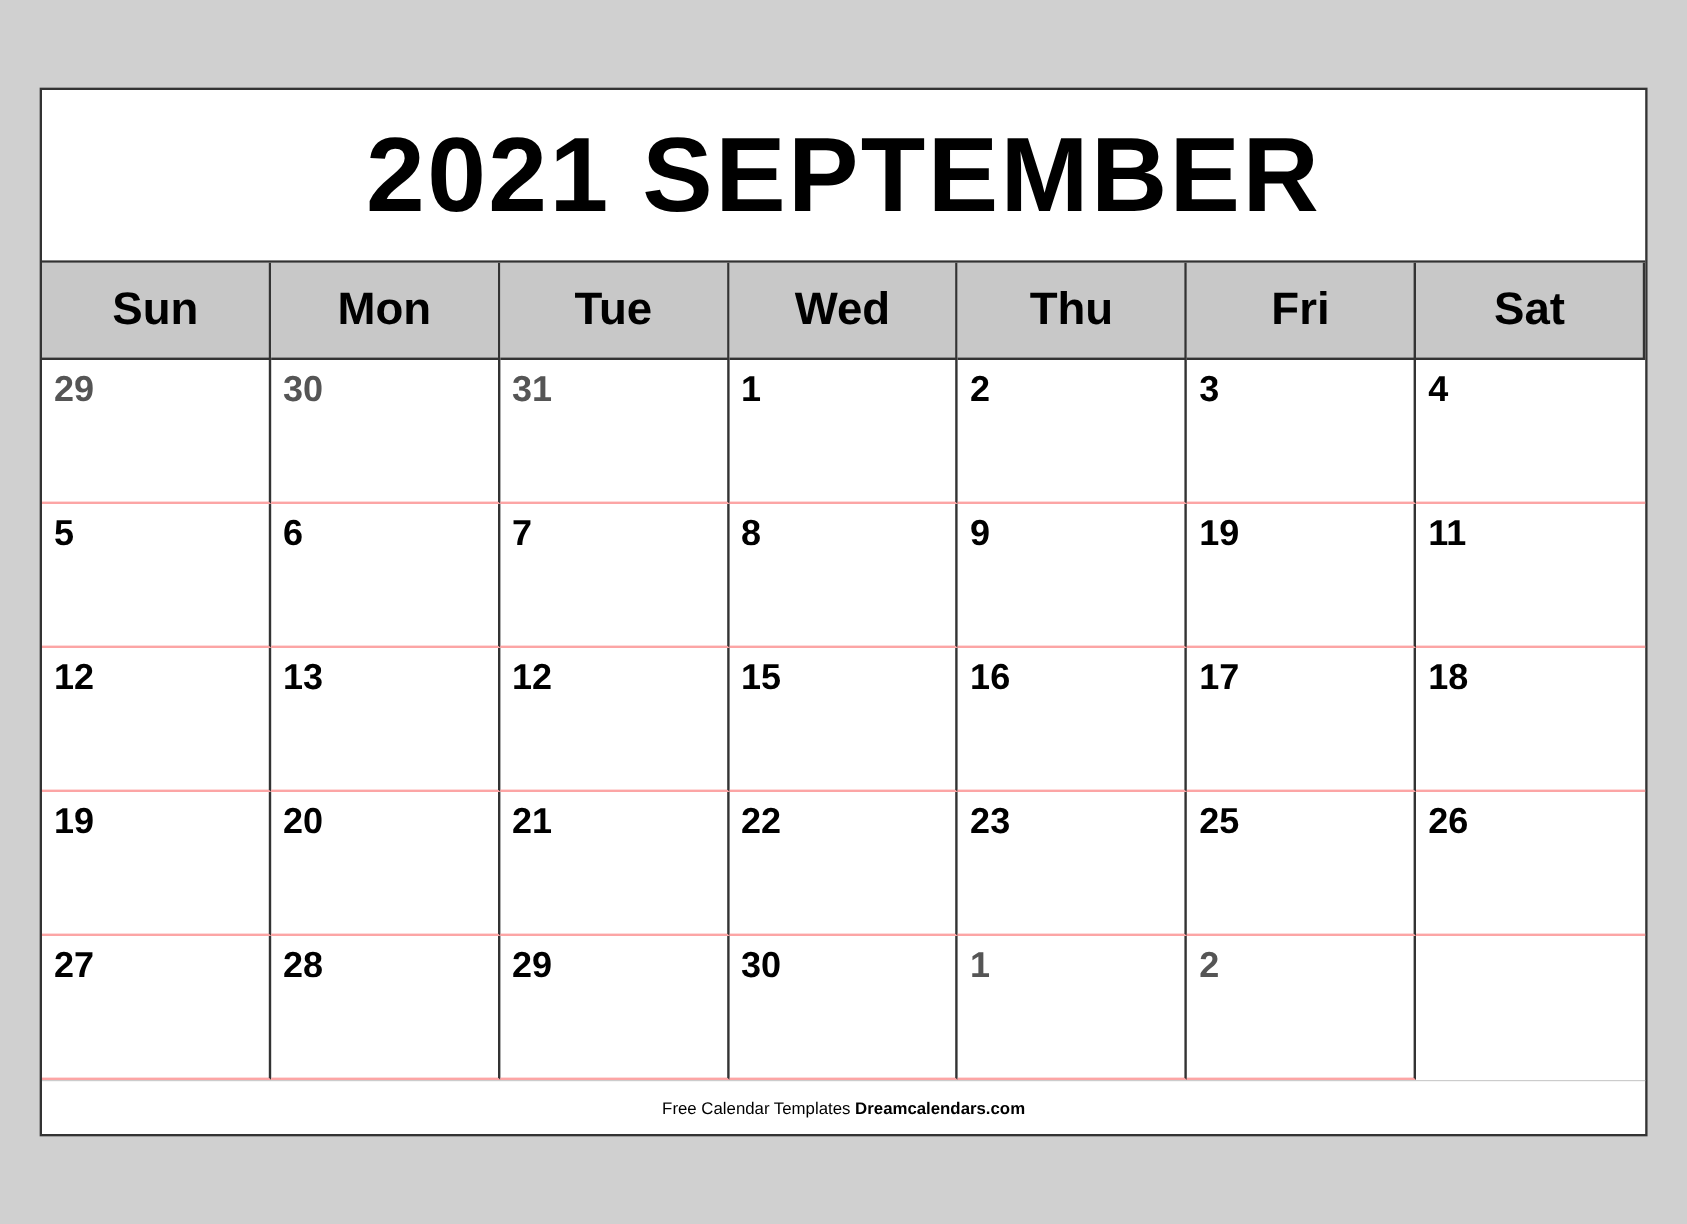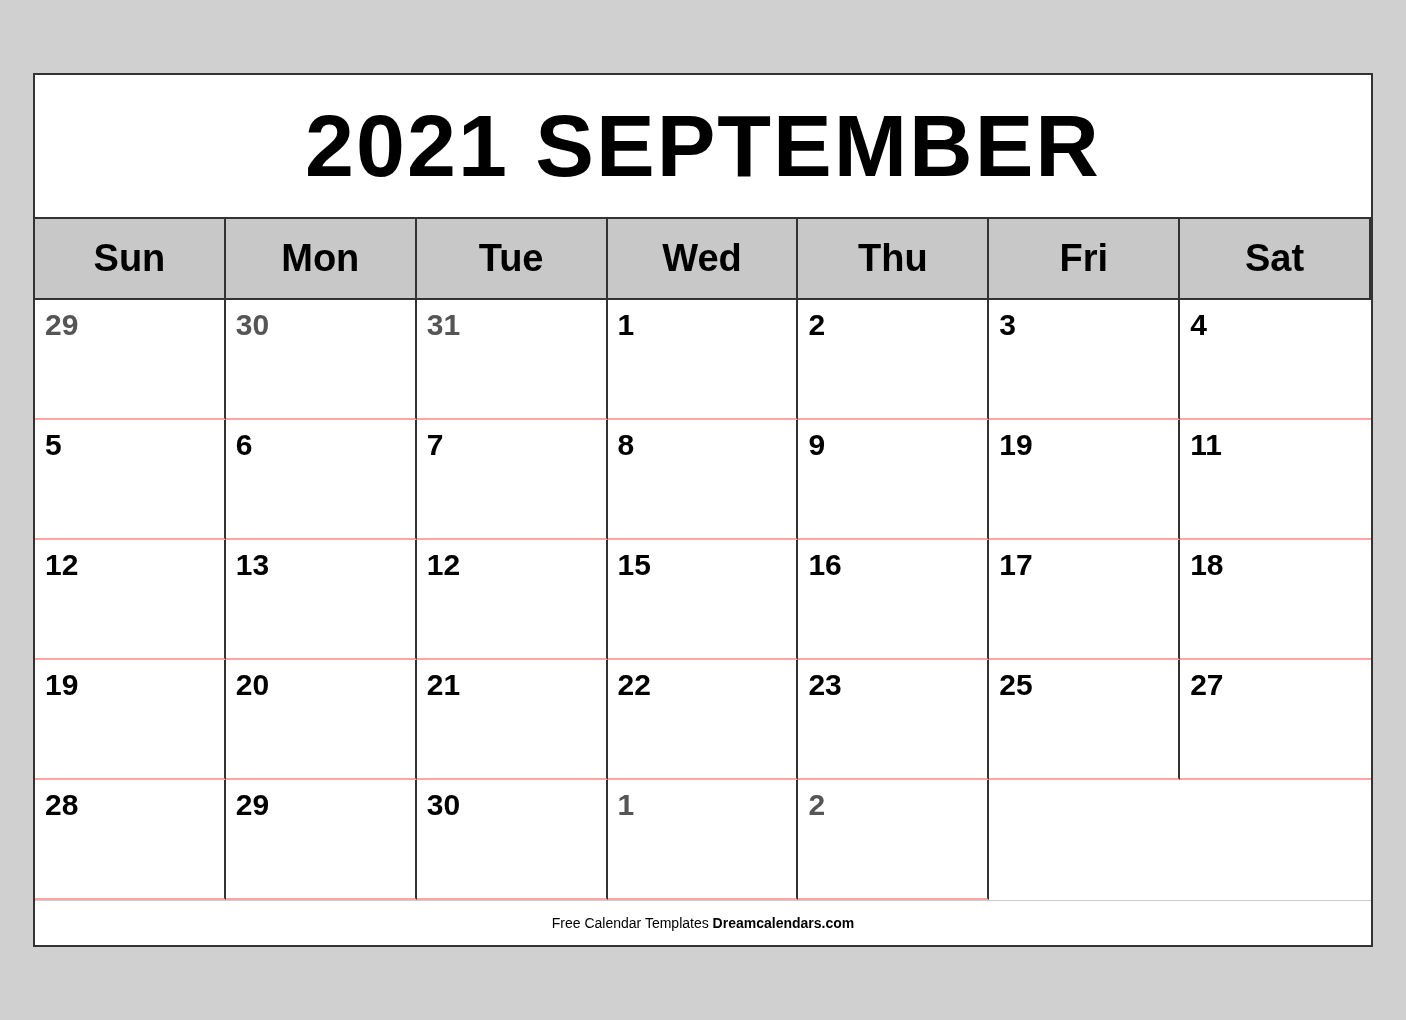--- a/index.html
+++ b/index.html
@@ -130,20 +130,21 @@
       <div class="day-cell">15</div>
       <div class="day-cell">16</div>
       <div class="day-cell">17</div>
       <div class="day-cell">18</div>
       <div class="day-cell">19</div>
       <div class="day-cell">20</div>
       <div class="day-cell">21</div>
       <div class="day-cell">22</div>
       <div class="day-cell">23</div>
       <div class="day-cell">25</div>
+      <div class="day-cell">26</div>
       <div class="day-cell">27</div>
       <div class="day-cell">28</div>
       <div class="day-cell">29</div>
       <div class="day-cell">30</div>
       <div class="day-cell outside-month">1</div>
       <div class="day-cell outside-month">2</div>
     </div>
 
   <div class="calendar-footer">
     <span>Free Calendar Templates </span><span class="bold">Dreamcalendars.com</span>

